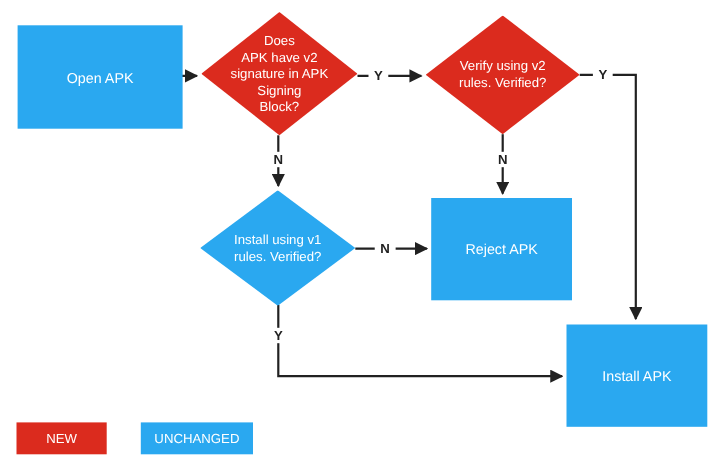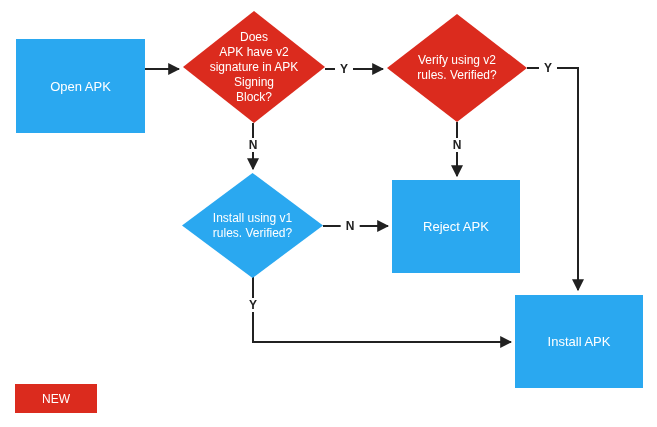--- a/index.html
+++ b/index.html
@@ -74,21 +74,21 @@
       <path d="M145 69 H179" marker-end="url(#ah)"></path>
       <path d="M325 69 H383" marker-end="url(#ah)"></path>
       <path d="M253 123 V169" marker-end="url(#ah)"></path>
       <path d="M457 122 V176" marker-end="url(#ah)"></path>
       <path d="M527 68 H578 V290" marker-end="url(#ah)"></path>
       <path d="M323 226 H388" marker-end="url(#ah)"></path>
       <path d="M253 277 V342 H511" marker-end="url(#ah)"></path>
     </g>
   </svg>
 
-  <div class="node rect-node fill-unchanged" style="left:16px; top:39px; width:129px; height:94px;">
+  <div class="node rect-node fill-unchanged" style="left:16px; top:23px; width:150px; height:94px;">
     <span>Open APK</span>
   </div>
 
   <div class="node diamond-node fill-new" style="left:183px; top:11px; width:142px; height:112px;">
     <span>Does
 APK have v2
 signature in APK
 Signing
 Block?</span>
   </div>
@@ -114,14 +114,17 @@
   <span class="edge-label" style="left:344px; top:69px;">Y</span>
   <span class="edge-label" style="left:253px; top:145px;">N</span>
   <span class="edge-label" style="left:548px; top:68px;">Y</span>
   <span class="edge-label" style="left:457px; top:145px;">N</span>
   <span class="edge-label" style="left:350px; top:226px;">N</span>
   <span class="edge-label" style="left:253px; top:305px;">Y</span>
 
   <div class="legend-box fill-new" style="left:15px; top:384px; width:82px; height:29px;">
     <span>NEW</span>
   </div>
+  <div class="legend-box fill-unchanged" style="left:128px; top:384px; width:102px; height:29px;">
+    <span>UNCHANGED</span>
+  </div>
 
 </div>
 
 </body></html>

